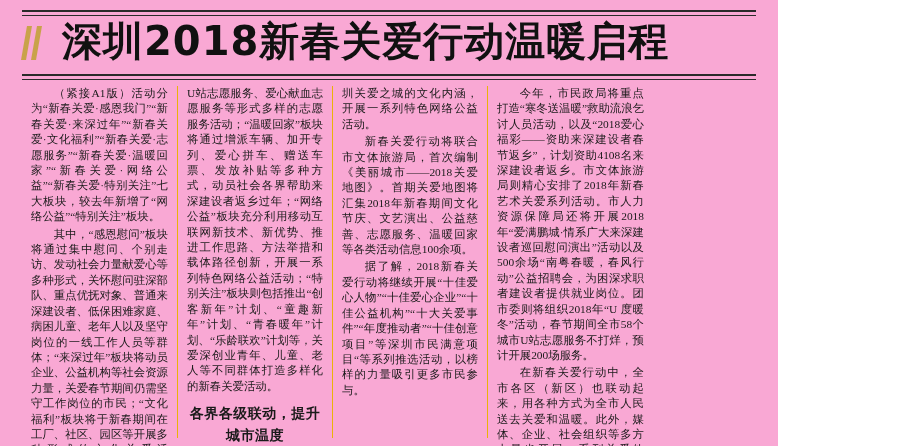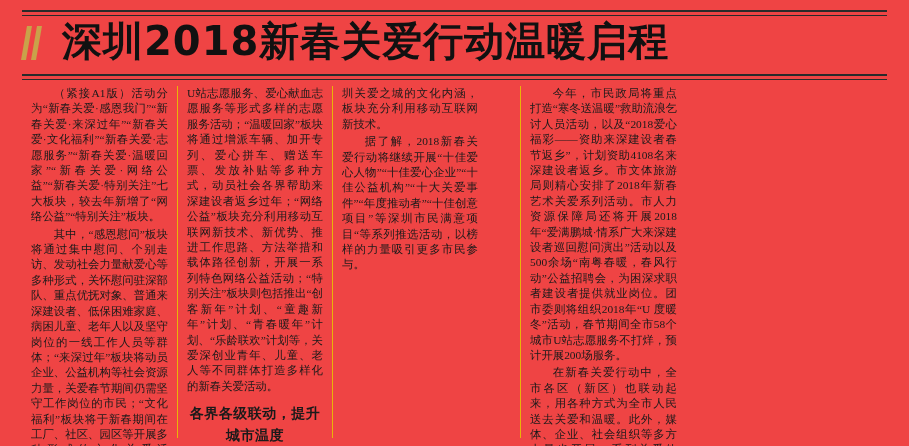--- a/index.html
+++ b/index.html
@@ -9,23 +9,23 @@
   }
   body {
     width: 909px;
     height: 446px;
     overflow: hidden;
     font-family: "Liberation Serif", serif;
     color: #1a1a1a;
   }
   .page {
     position: relative;
-    width: 909px;
+    width: 778px;
     height: 446px;
-    background: #ef4444;
+    background: #f9a8d4;
     box-sizing: border-box;
   }
   
   .rule-top {
     position: absolute;
     left: 22px;
     right: 22px;
     top: 10px;
     height: 2px;
     background: #2a2a2a;
@@ -117,21 +117,20 @@
     font-weight: bold;
     font-size: 14px;
     line-height: 22px;
     text-align: center;
     text-indent: 0;
     margin: 8px 0 8px 0;
     letter-spacing: 0.5px;
   }
   .col-last {
     width: 166px;
-    margin-left: 33px;
   }
 </style>
 </head>
 <body>
 
 <div class="page">
 
   <div class="rule-top"></div>
   <div class="rule-top2"></div>
 
@@ -153,21 +152,22 @@
 
     </div>
 
     <div class="col">
       <p class="noindent">U站志愿服务、爱心献血志愿服务等形式多样的志愿服务活动；“温暖回家”板块将通过增派车辆、加开专列、爱心拼车、赠送车票、发放补贴等多种方式，动员社会各界帮助来深建设者返乡过年；“网络公益”板块充分利用移动互联网新技术、新优势、推进工作思路、方法举措和载体路径创新，开展一系列特色网络公益活动；“特别关注”板块则包括推出“创客新年”计划、“童趣新年”计划、“青春暖年”计划、“乐龄联欢”计划等，关爱深创业青年、儿童、老人等不同群体打造多样化的新春关爱活动。</p>
       <div class="subhead">各界各级联动，提升城市温度</div>
 
     </div>
 
     <div class="col">
-      <p class="noindent">圳关爱之城的文化内涵，板块充分利用移动互联网新技术。</p>
+      <p class="noindent">圳关爱之城的文化内涵，开展一系列特色网络公益活动。</p>
+      <p>新春关爱行动将联合市文体旅游局，首次编制《美丽城市——2018关爱地图》。首期关爱地图将汇集2018年新春期间文化节庆、文艺演出、公益慈善、志愿服务、温暖回家等各类活动信息100余项。</p>
       <p>据了解，2018新春关爱行动将继续开展“十佳爱心人物”“十佳爱心企业”“十佳公益机构”“十大关爱事件”“年度推动者”“十佳创意项目”等深圳市民满意项目“等系列推选活动，以榜样的力量吸引更多市民参与。</p>
     </div>
 
     <div class="col col-last">
       <p>今年，市民政局将重点打造“寒冬送温暖”救助流浪乞讨人员活动，以及“2018爱心福彩——资助来深建设者春节返乡”，计划资助4108名来深建设者返乡。市文体旅游局则精心安排了2018年新春艺术关爱系列活动。市人力资源保障局还将开展2018年“爱满鹏城·情系广大来深建设者巡回慰问演出”活动以及500余场“南粤春暖，春风行动”公益招聘会，为困深求职者建设者提供就业岗位。团市委则将组织2018年“U 度暖冬”活动，春节期间全市58个城市U站志愿服务不打烊，预计开展200场服务。</p>
       <p>在新春关爱行动中，全市各区（新区）也联动起来，用各种方式为全市人民送去关爱和温暖。此外，媒体、企业、社会组织等多方力量也开展一系列关爱他人、关爱社会、关爱心灵、关爱自然的活动，共同提升城市温度。</p>
     </div>
 
   </div>
 </div>

